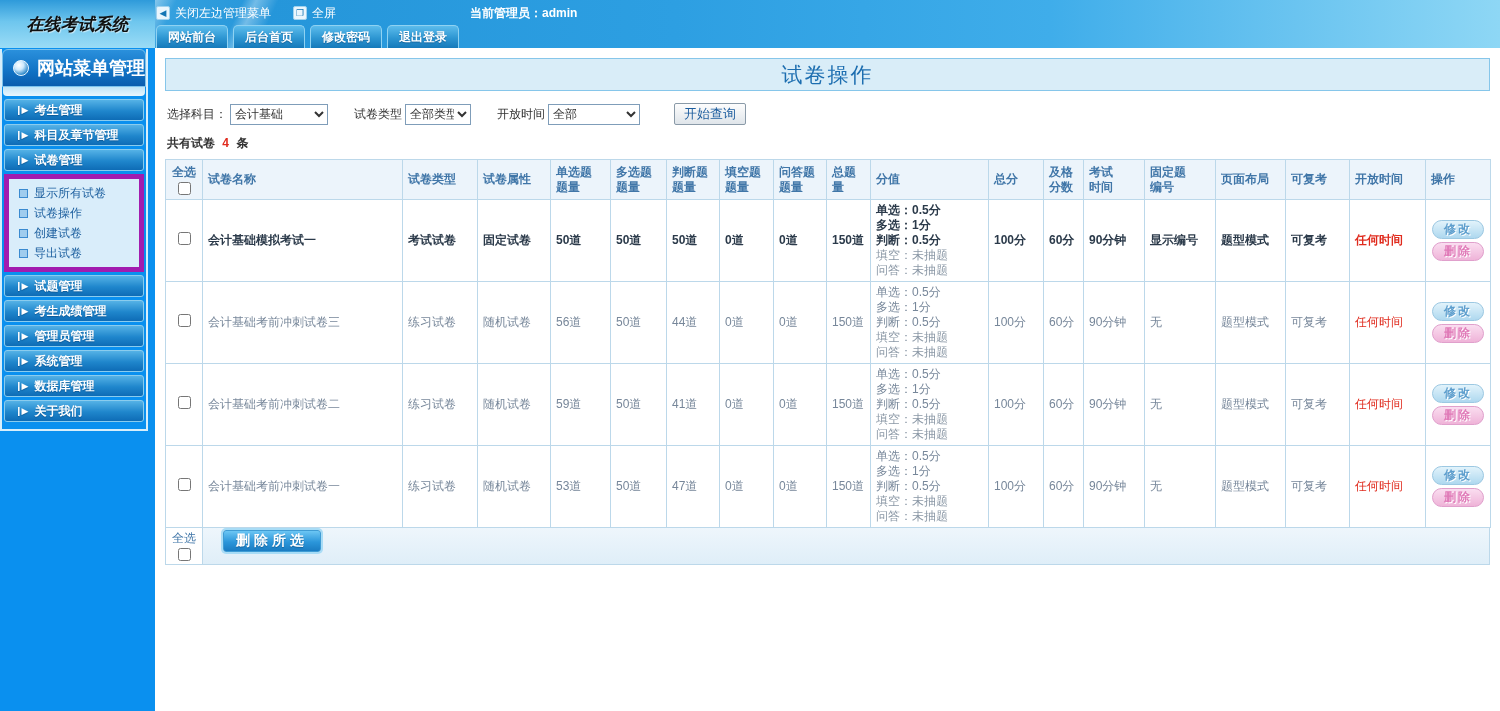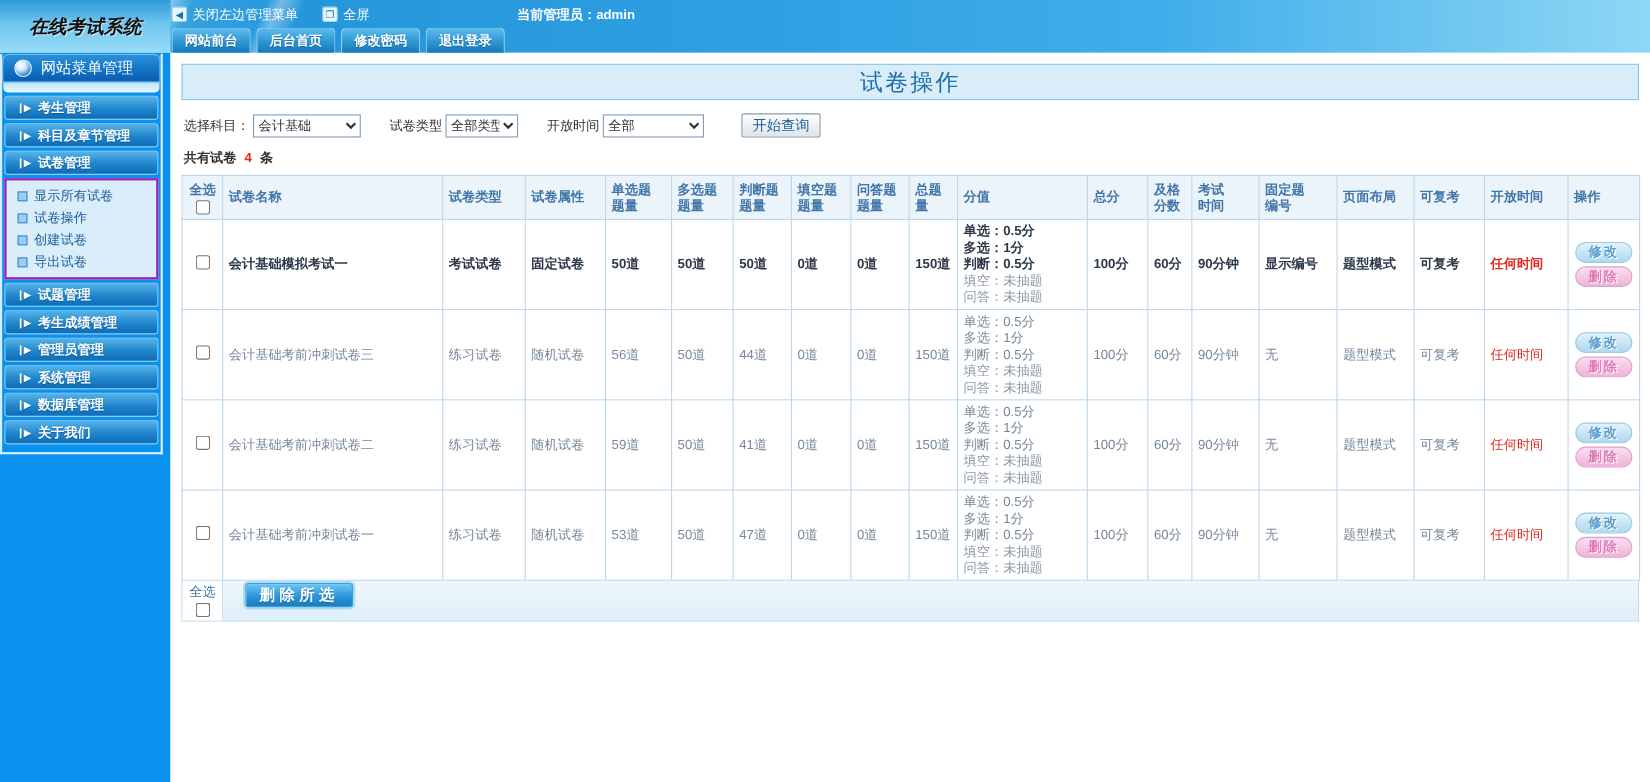--- a/index.html
+++ b/index.html
@@ -22,33 +22,33 @@
   .admin-info { margin-left:112px; font-weight:bold; }
   .tabs { position:absolute; left:156px; top:25px; display:flex; z-index:2; }
   .tab { height:23px; margin-right:5px; padding:0 11px; display:flex; align-items:center;
     background:linear-gradient(180deg,#5cbcec 0%,#2d96d2 55%,#1579ba 100%);
     border:1px solid #8fd2f2; border-bottom:none; border-radius:5px 5px 0 0;
     color:#fff; font-weight:bold; cursor:pointer; text-shadow:0 1px 1px rgba(0,60,110,.5); }
 
   
   .sidebar { position:absolute; left:0; top:48px; width:155px; height:663px; background:#0a90ef; }
   .menu-panel { margin:1px 7px 0 0; border:2px solid #d7eefb; border-top:none; background:#0a90ef; padding-bottom:4px; }
-  .menu-header { height:26px; display:flex; align-items:center;
+  .menu-header { height:38px; display:flex; align-items:center;
     background:linear-gradient(180deg,#2a90dc 0%,#1172c4 60%,#0a5cae 100%);
-    border:1px solid #7cc2ec; border-radius:6px 6px 0 0; color:#fff; font-weight:normal; font-size:14px; }
+    border:1px solid #7cc2ec; border-radius:6px 6px 0 0; color:#fff; font-weight:bold; font-size:18px; }
   .orb-icon { width:16px; height:16px; border-radius:50%; margin:0 8px 0 10px;
     background:radial-gradient(circle at 35% 30%,#ffffff 0%,#cfeafd 35%,#2a86c8 75%,#0a5088 100%);
     border:1px solid #eaf6ff; }
   .menu-gap { height:9px; background:linear-gradient(180deg,#bfe4f8,#e9f6fd); border-radius:0 0 4px 4px; margin:0 1px 3px 1px; }
   .menu-item { height:22px; margin:3px 2px; display:flex; align-items:center;
     background:linear-gradient(180deg,#55b2e6 0%,#1f86cc 55%,#0e6cb6 100%);
     border:1px solid #8accee; border-radius:3px; color:#fff; font-weight:bold; cursor:pointer;
     text-shadow:0 1px 1px rgba(0,50,100,.45); }
   .mi-icon { font-size:9px; margin:0 7px 0 10px; letter-spacing:-1px; }
-  .submenu { background:#d9edfa; margin:0 2px; border:2px solid #a21caf; padding:4px 0; }
+  .submenu { background:#d9edfa; margin:0 2px; border:5px solid #a21caf; padding:4px 0; }
   .submenu-item { height:20px; display:flex; align-items:center; color:#1b5e9e; cursor:pointer; }
   .sq-icon { width:9px; height:9px; border:1px solid #3a8ad0; background:#9fccee; margin:0 6px 0 10px; }
 
   
   .main { position:absolute; left:155px; top:48px; width:1345px; height:663px; background:#fff; padding:10px 10px 0 10px; }
   .title-bar { height:33px; border:1px solid #86c6ea; background:#d9edf8; display:flex; align-items:center; justify-content:center;
     color:#1d6eb0; font-size:21px; letter-spacing:2px; }
   .filters { display:flex; align-items:center; margin:12px 0 0 2px; color:#333; }
   .filters label { margin-right:3px; }
   select { height:21px; border:1px solid #7f9db9; background:#fff; color:#333; font-size:12px;

